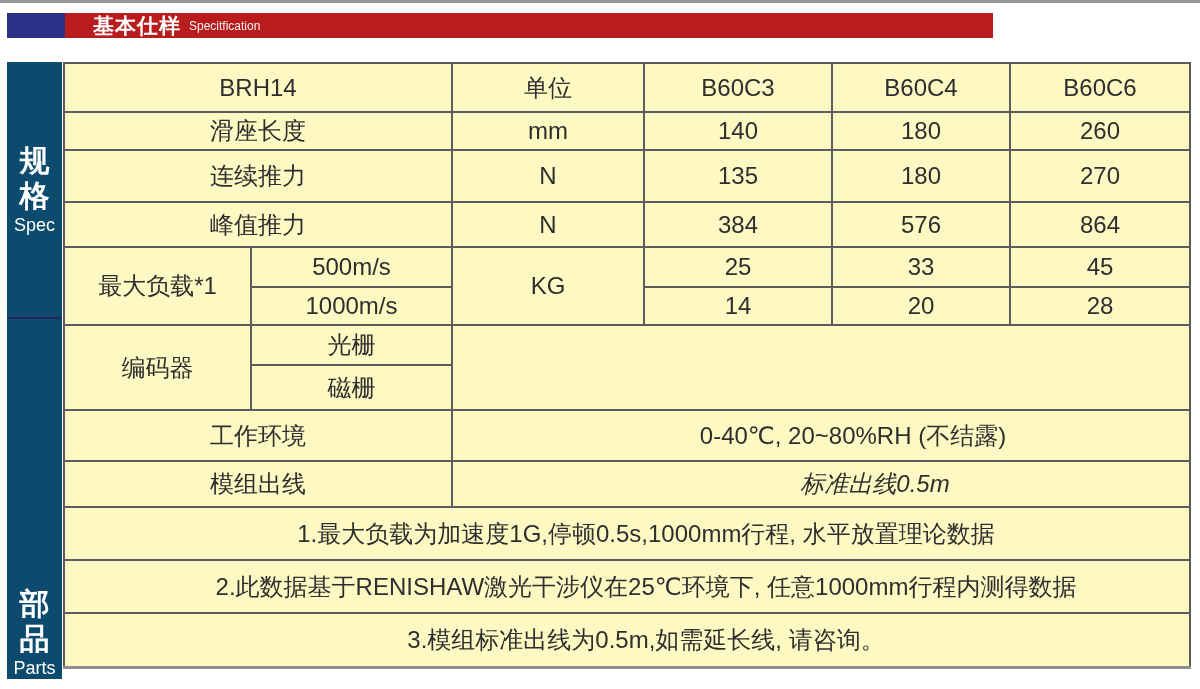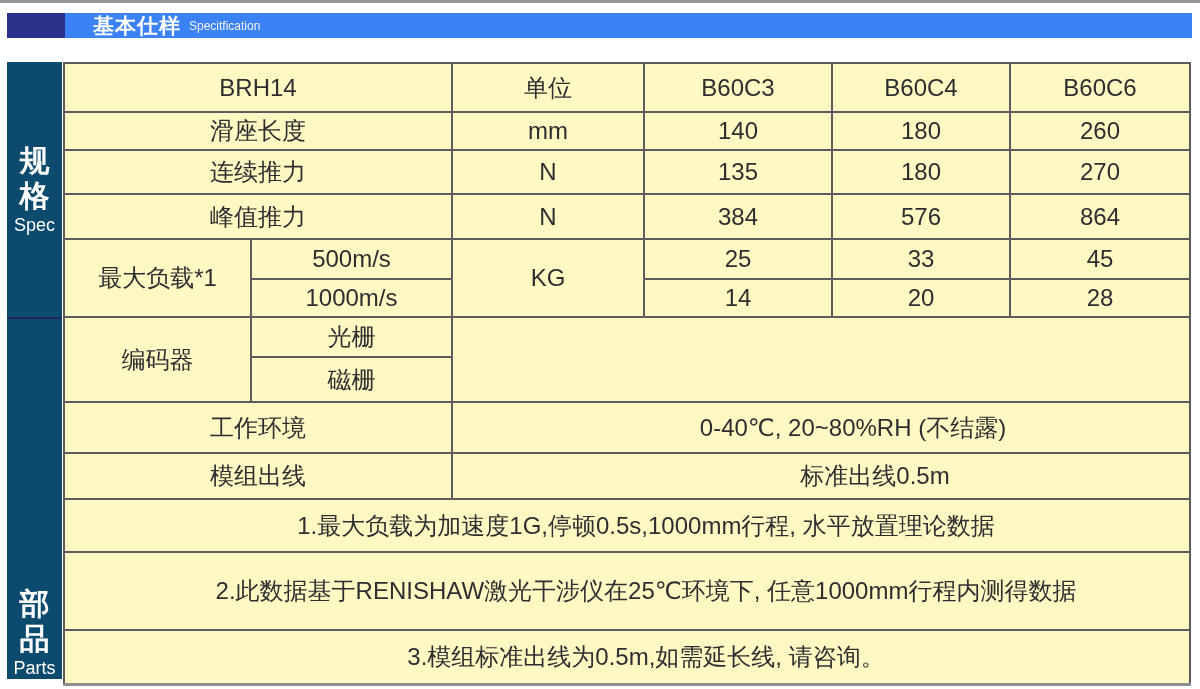--- a/index.html
+++ b/index.html
@@ -3,21 +3,21 @@
 <meta charset="utf-8">
 <style>
   * { margin:0; padding:0; box-sizing:border-box; }
   html,body { width:1200px; height:689px; background:#ffffff; overflow:hidden;
               font-family:"Liberation Sans","DejaVu Sans",sans-serif; }
   .canvas { position:relative; width:1200px; height:689px; background:#fff; }
 
   .topline { position:absolute; left:0; top:0; width:1200px; height:3px; background:#96969a; }
 
   .hdr-blue { position:absolute; left:7px; top:13px; width:58px; height:25px; background:#2b3088; }
-  .hdr-bar  { position:absolute; left:65px; top:13px; width:1127px; height:25px; background:#3b82f6;
+  .hdr-bar  { position:absolute; left:65px; top:13px; width:928px; height:25px; background:#b91c1c;
               display:flex; align-items:center; }
   .hdr-zh { color:#ffffff; font-size:21px; font-weight:bold; margin-left:28px; letter-spacing:1px; white-space:nowrap; }
   .hdr-en { color:#f2f2f4; font-size:12px; margin-left:8px; white-space:nowrap; }
 
   .sidebar { position:absolute; left:7px; top:62px; width:55px; height:617px; background:#0c4a6e;
              display:flex; flex-direction:column; }
   .side-sec { display:flex; flex-direction:column; align-items:center; justify-content:center; }
   .side-sec1 { height:255px; }
   .side-div { height:2px; background:#222560; width:100%; }
   .side-sec2 { flex:1;justify-content:flex-end; }
@@ -25,25 +25,25 @@
              word-break:break-all; text-align:center; }
   .side-en { color:#ffffff; font-size:18px; margin-top:2px; text-align:center; }
 
   table.spec { position:absolute; left:63px; top:62px; width:1128px; border-collapse:collapse;
                table-layout:fixed; background:#fef9c3;
                border:2px solid #6a6a6c; border-right:2px solid #b4b4b7; border-bottom:3px solid #8e8e91; }
   table.spec td { border:2px solid #5c5c5e; text-align:center; vertical-align:middle;
                   font-size:24px; color:#2e2e30; overflow:hidden; white-space:nowrap; }
   col.c0a { width:187px; } col.c0b { width:201px; } col.c1 { width:192px; }
   col.c2 { width:188px; }  col.c3 { width:178px; }  col.c4 { width:180px; }
-  tr.r1 { height:49px; } tr.r2 { height:38px; } tr.r3 { height:44px;margin-top:31px; } tr.r4 { height:45px; }
+  tr.r1 { height:49px; } tr.r2 { height:38px; } tr.r3 { height:52px;margin-top:31px; } tr.r4 { height:45px; }
   tr.r5 { height:40px; } tr.r6 { height:38px; } tr.r7 { height:40px; } tr.r8 { height:45px; }
-  tr.r9 { height:51px; } tr.r10 { height:46px; } tr.r11 { height:53px; } tr.r12 { height:78px;border-radius:14px; } tr.r13 { height:54px; }
+  tr.r9 { height:51px; } tr.r10 { height:46px; } tr.r11 { height:53px; } tr.r12 { height:53px;border-radius:14px; } tr.r13 { height:54px; }
   td.val-left  { text-align:left; padding-left:64px;margin-top:8px; }
-  td.val-left2 { text-align:left; padding-left:108px; }
+  td.val-left2 { text-align:left; padding-left:108px;font-style:italic; }
   td.note { text-align:left; padding-left:38px; font-size:22px; }
 </style>
 </head>
 <body>
 
 <div class="canvas">
 
   <div class="topline"></div>
 
   <div class="hdr-blue"></div>

